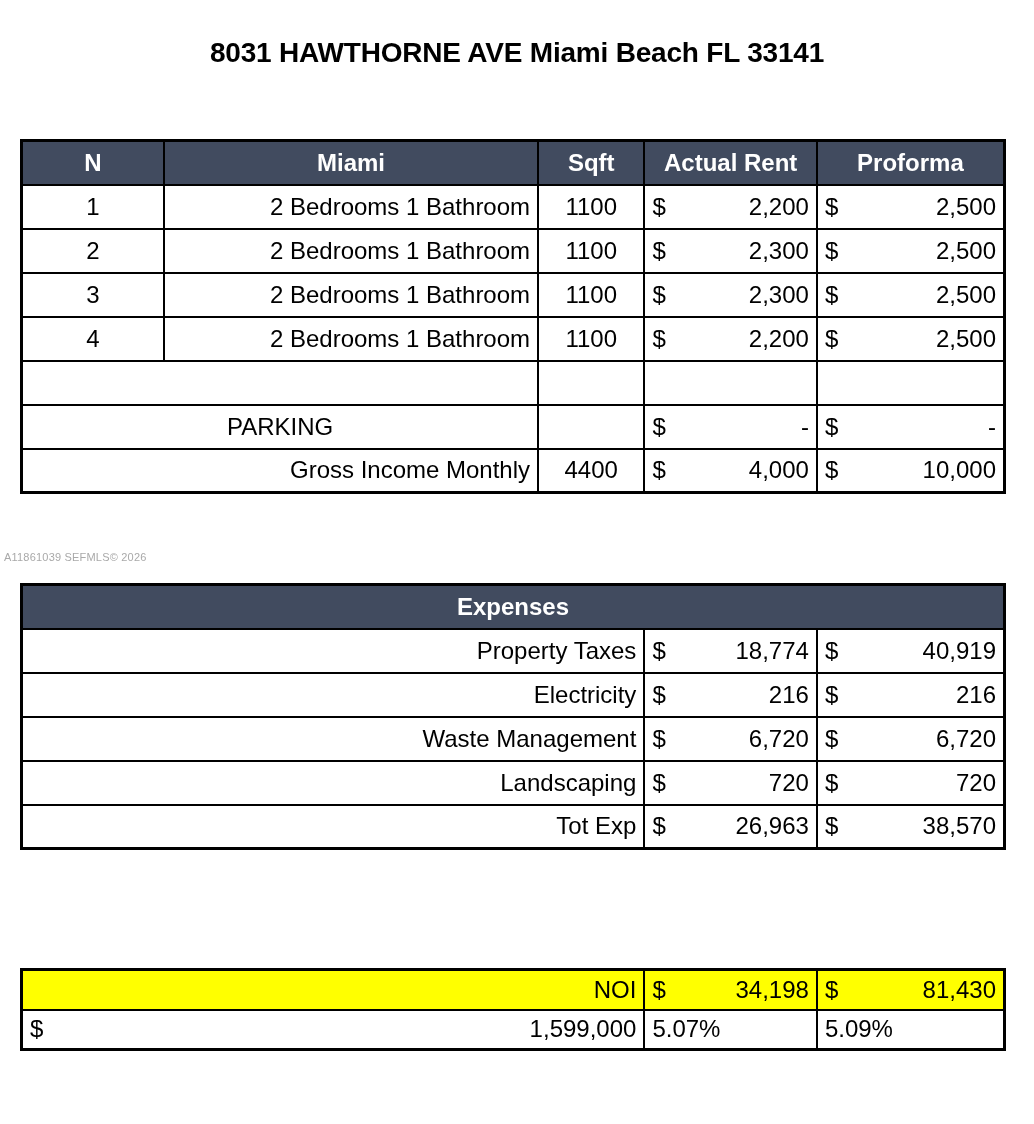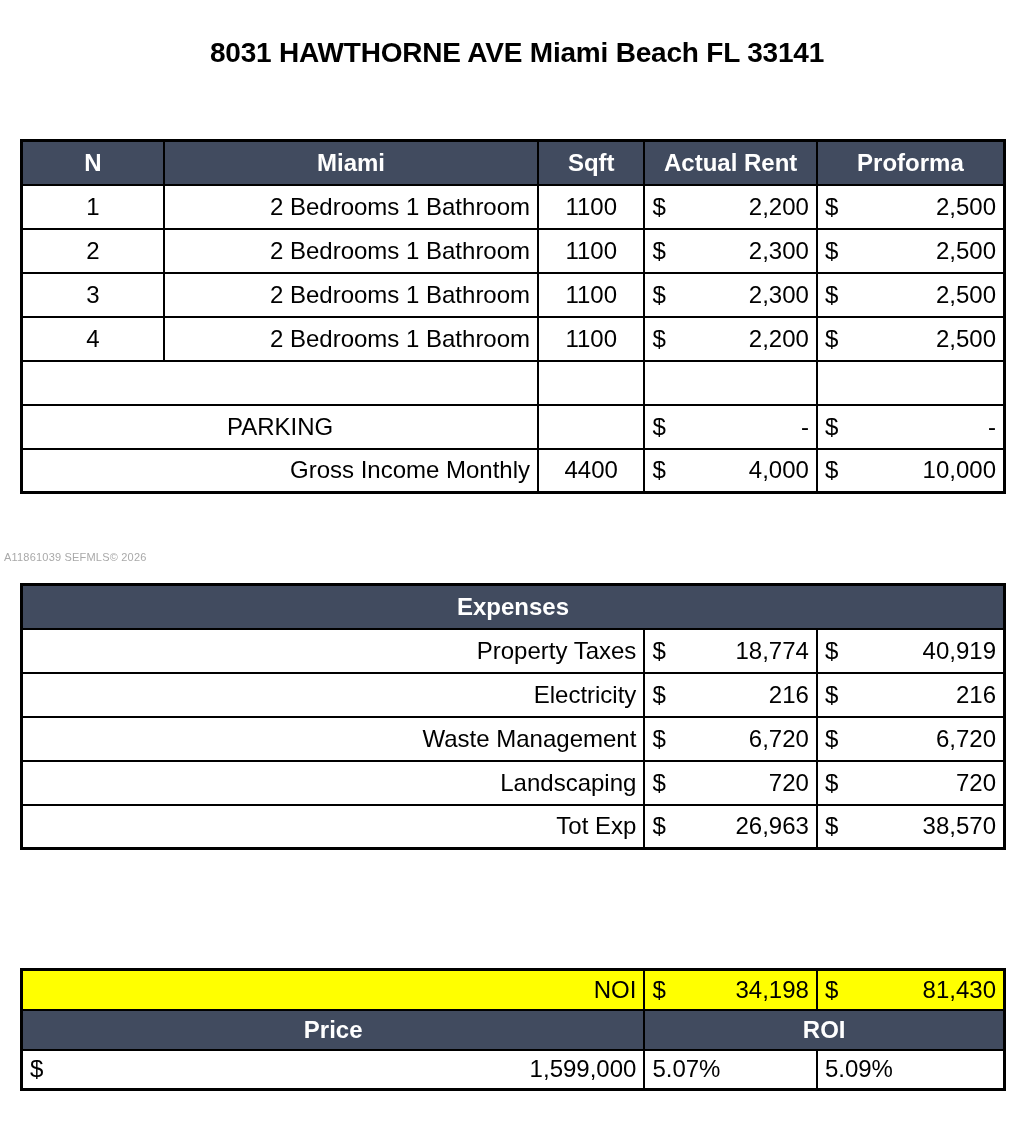--- a/index.html
+++ b/index.html
@@ -362,24 +362,20 @@
           </span>
         </td>
       <td class="money bold yel">
           <span class="mrow">
             <span class="sym">$</span>
             <span class="amt">81,430</span>
           </span>
         </td>
     </tr>
 
-    <tr>
-      <th class="hdr">Price</th>
-      <th class="hdr" colspan="2">ROI</th>
-    </tr>
 
     <tr>
       <td class="money bold">
           <span class="mrow">
             <span class="sym">$</span>
             <span class="amt">1,599,000</span>
           </span>
         </td>
       <td class="right bold">5.07%</td>
       <td class="right bold">5.09%</td>

